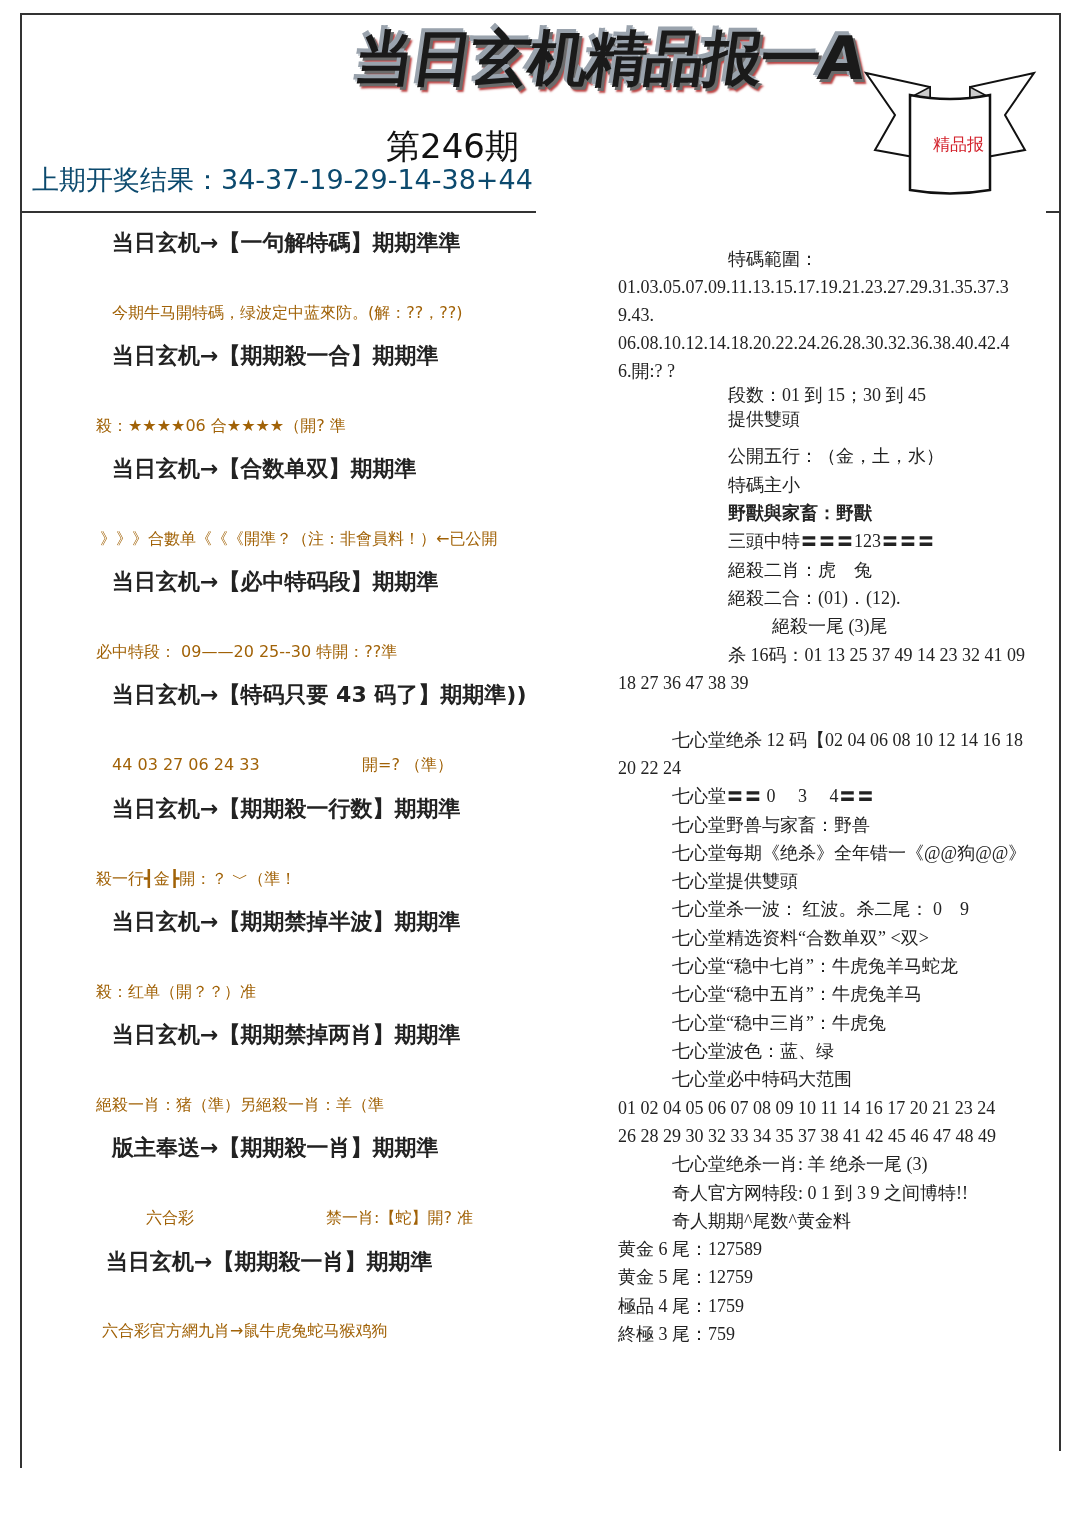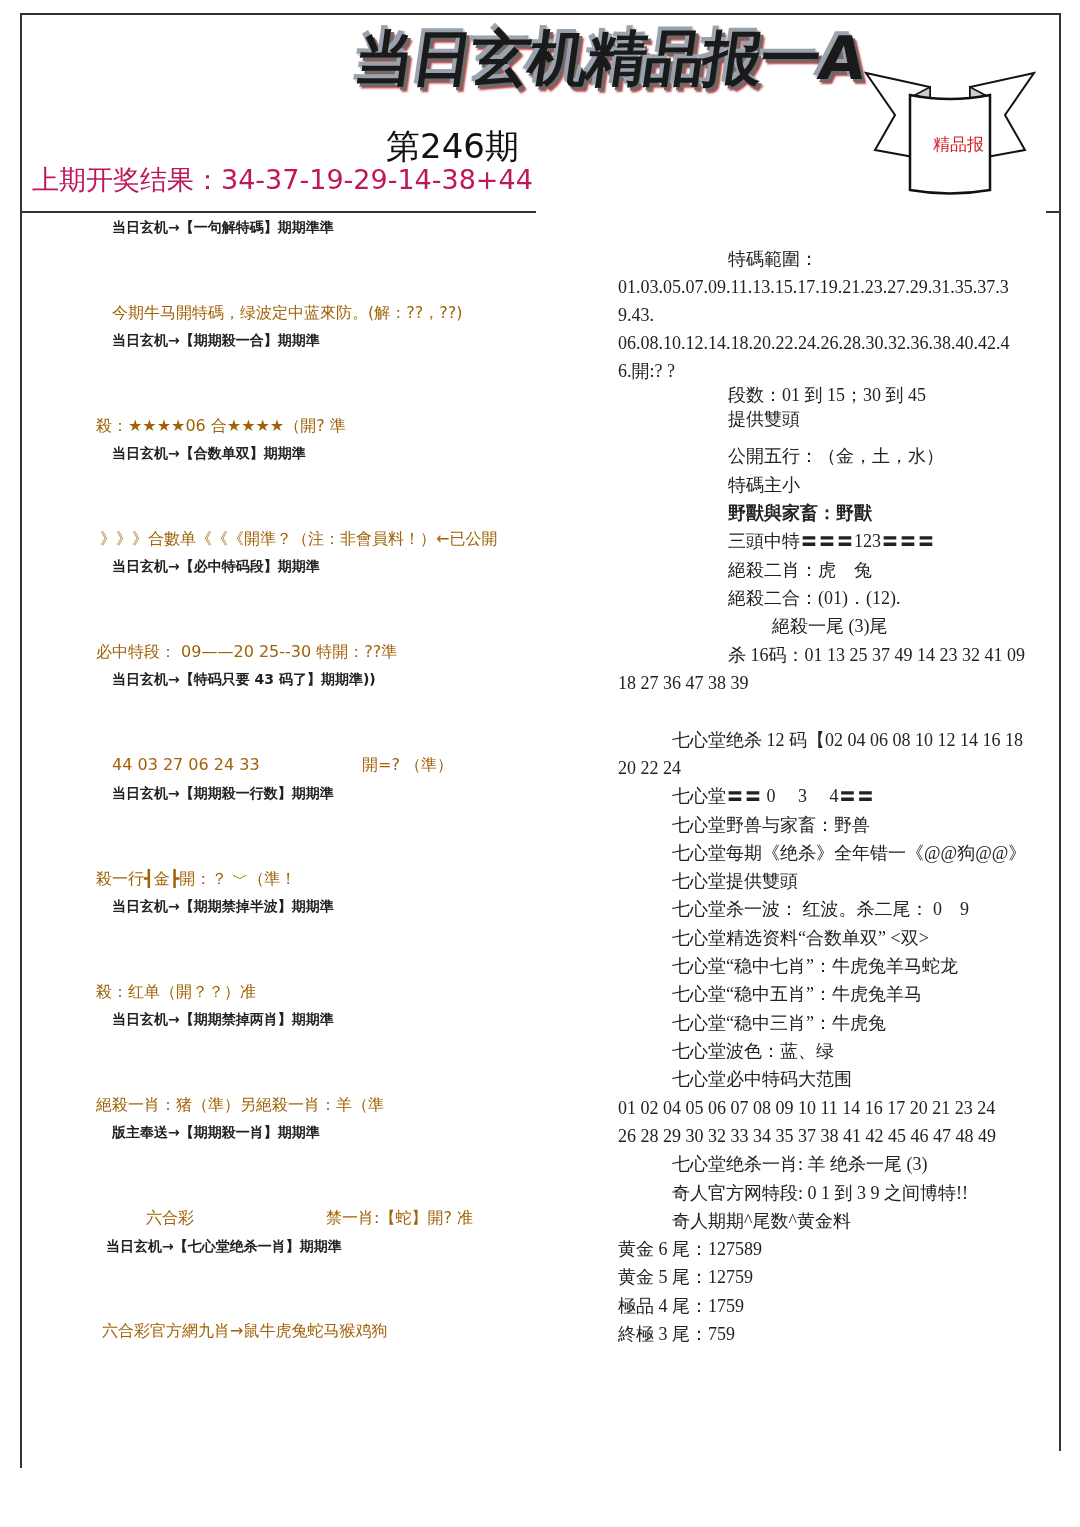--- a/index.html
+++ b/index.html
@@ -11,27 +11,27 @@
   .frame-right { position: absolute; left: 1059px; top: 13px; width: 2px; height: 1438px; background: #333; }
   .divider-left { position: absolute; left: 21px; top: 211px; width: 515px; height: 2px; background: #333; }
   .divider-right { position: absolute; left: 1046px; top: 211px; width: 14px; height: 2px; background: #333; }
 
   .masthead { position: absolute; left: 355px; top: 18px; width: 500px; height: 80px;
     font-family: "DejaVu Sans", sans-serif; font-weight: bold; font-size: 60px; letter-spacing: -2px;
     color: #1a1a1a; white-space: nowrap; line-height: 80px;
     text-shadow: -4px -4px 0 #9aa3ad, -2px -2px 0 #c5ccd3, 3px 3px 0 #6b6b6b, 5px 5px 2px #b44; transform: skewX(-8deg); }
 
   .issue { position: absolute; left: 386px; top: 124px; font-family: "DejaVu Sans", sans-serif; font-size: 34px; color: #111; }
-  .last-result { position: absolute; left: 32px; top: 162px; font-family: "DejaVu Sans", sans-serif; font-size: 27px; color: #be185d; white-space: nowrap; }
+  .last-result { position: absolute; left: 32px; top: 162px; font-family: "DejaVu Sans", sans-serif; font-size: 27px; color: #0c4a6e; white-space: nowrap; }
 
   .badge { position: absolute; left: 860px; top: 65px; width: 180px; height: 135px; }
   .badge-label { position: absolute; left: 933px; top: 133px; font-family: "DejaVu Sans", sans-serif; font-size: 17px; color: #d3202a; }
 
   .line { position: absolute; white-space: nowrap; font-size: 17px; line-height: 22px; color: #333; }
-  .bold { font-family: "DejaVu Sans", sans-serif; font-weight: bold; font-size: 14px; color: #222; }
+  .bold { font-family: "DejaVu Sans", sans-serif; font-weight: bold; font-size: 22px; color: #222; margin-top: 16px; }
   .plain { font-family: "DejaVu Sans", sans-serif; font-size: 16px; color: #a16207; }
   .serif { font-family: "Liberation Serif", "DejaVu Serif", serif; font-size: 18px; color: #222; }
 </style>
 </head>
 <body>
 
 <div class="frame-top"></div>
 <div class="frame-left"></div>
 <div class="frame-right"></div>
 <div class="divider-left"></div>
@@ -76,21 +76,21 @@
 <div class="line bold" style="left:112px; top:895px;">当日玄机→【期期禁掉半波】期期準</div>
 <div class="line plain" style="left:96px; top:981px;">殺：红单（開？？）准</div>
 
 <div class="line bold" style="left:112px; top:1008px;">当日玄机→【期期禁掉两肖】期期準</div>
 <div class="line plain" style="left:96px; top:1094px;">絕殺一肖：猪（準）另絕殺一肖：羊（準</div>
 
 <div class="line bold" style="left:112px; top:1121px;">版主奉送→【期期殺一肖】期期準</div>
 <div class="line plain" style="left:146px; top:1207px;">六合彩</div>
 <div class="line plain" style="left:326px; top:1207px;">禁一肖:【蛇】開? 准</div>
 
-<div class="line bold" style="left:106px; top:1235px;">当日玄机→【七心堂绝杀一肖】期期準</div>
+<div class="line bold" style="left:106px; top:1235px;">当日玄机→【期期殺一肖】期期準</div>
 <div class="line plain" style="left:102px; top:1320px;">六合彩官方網九肖→鼠牛虎兔蛇马猴鸡狗</div>
 
 <div class="line serif" style="left:728px; top:248px;">特碼範圍：</div>
 <div class="line serif" style="left:618px; top:276px;">01.03.05.07.09.11.13.15.17.19.21.23.27.29.31.35.37.3</div>
 <div class="line serif" style="left:618px; top:304px;">9.43.</div>
 <div class="line serif" style="left:618px; top:332px;">06.08.10.12.14.18.20.22.24.26.28.30.32.36.38.40.42.4</div>
 <div class="line serif" style="left:618px; top:360px;">6.開:? ?</div>
 <div class="line serif" style="left:728px; top:384px;">段数：01 到 15；30 到 45</div>
 <div class="line serif" style="left:728px; top:408px;">提供雙頭</div>
 <div class="line serif" style="left:728px; top:445px;">公開五行：（金，土，水）</div>

